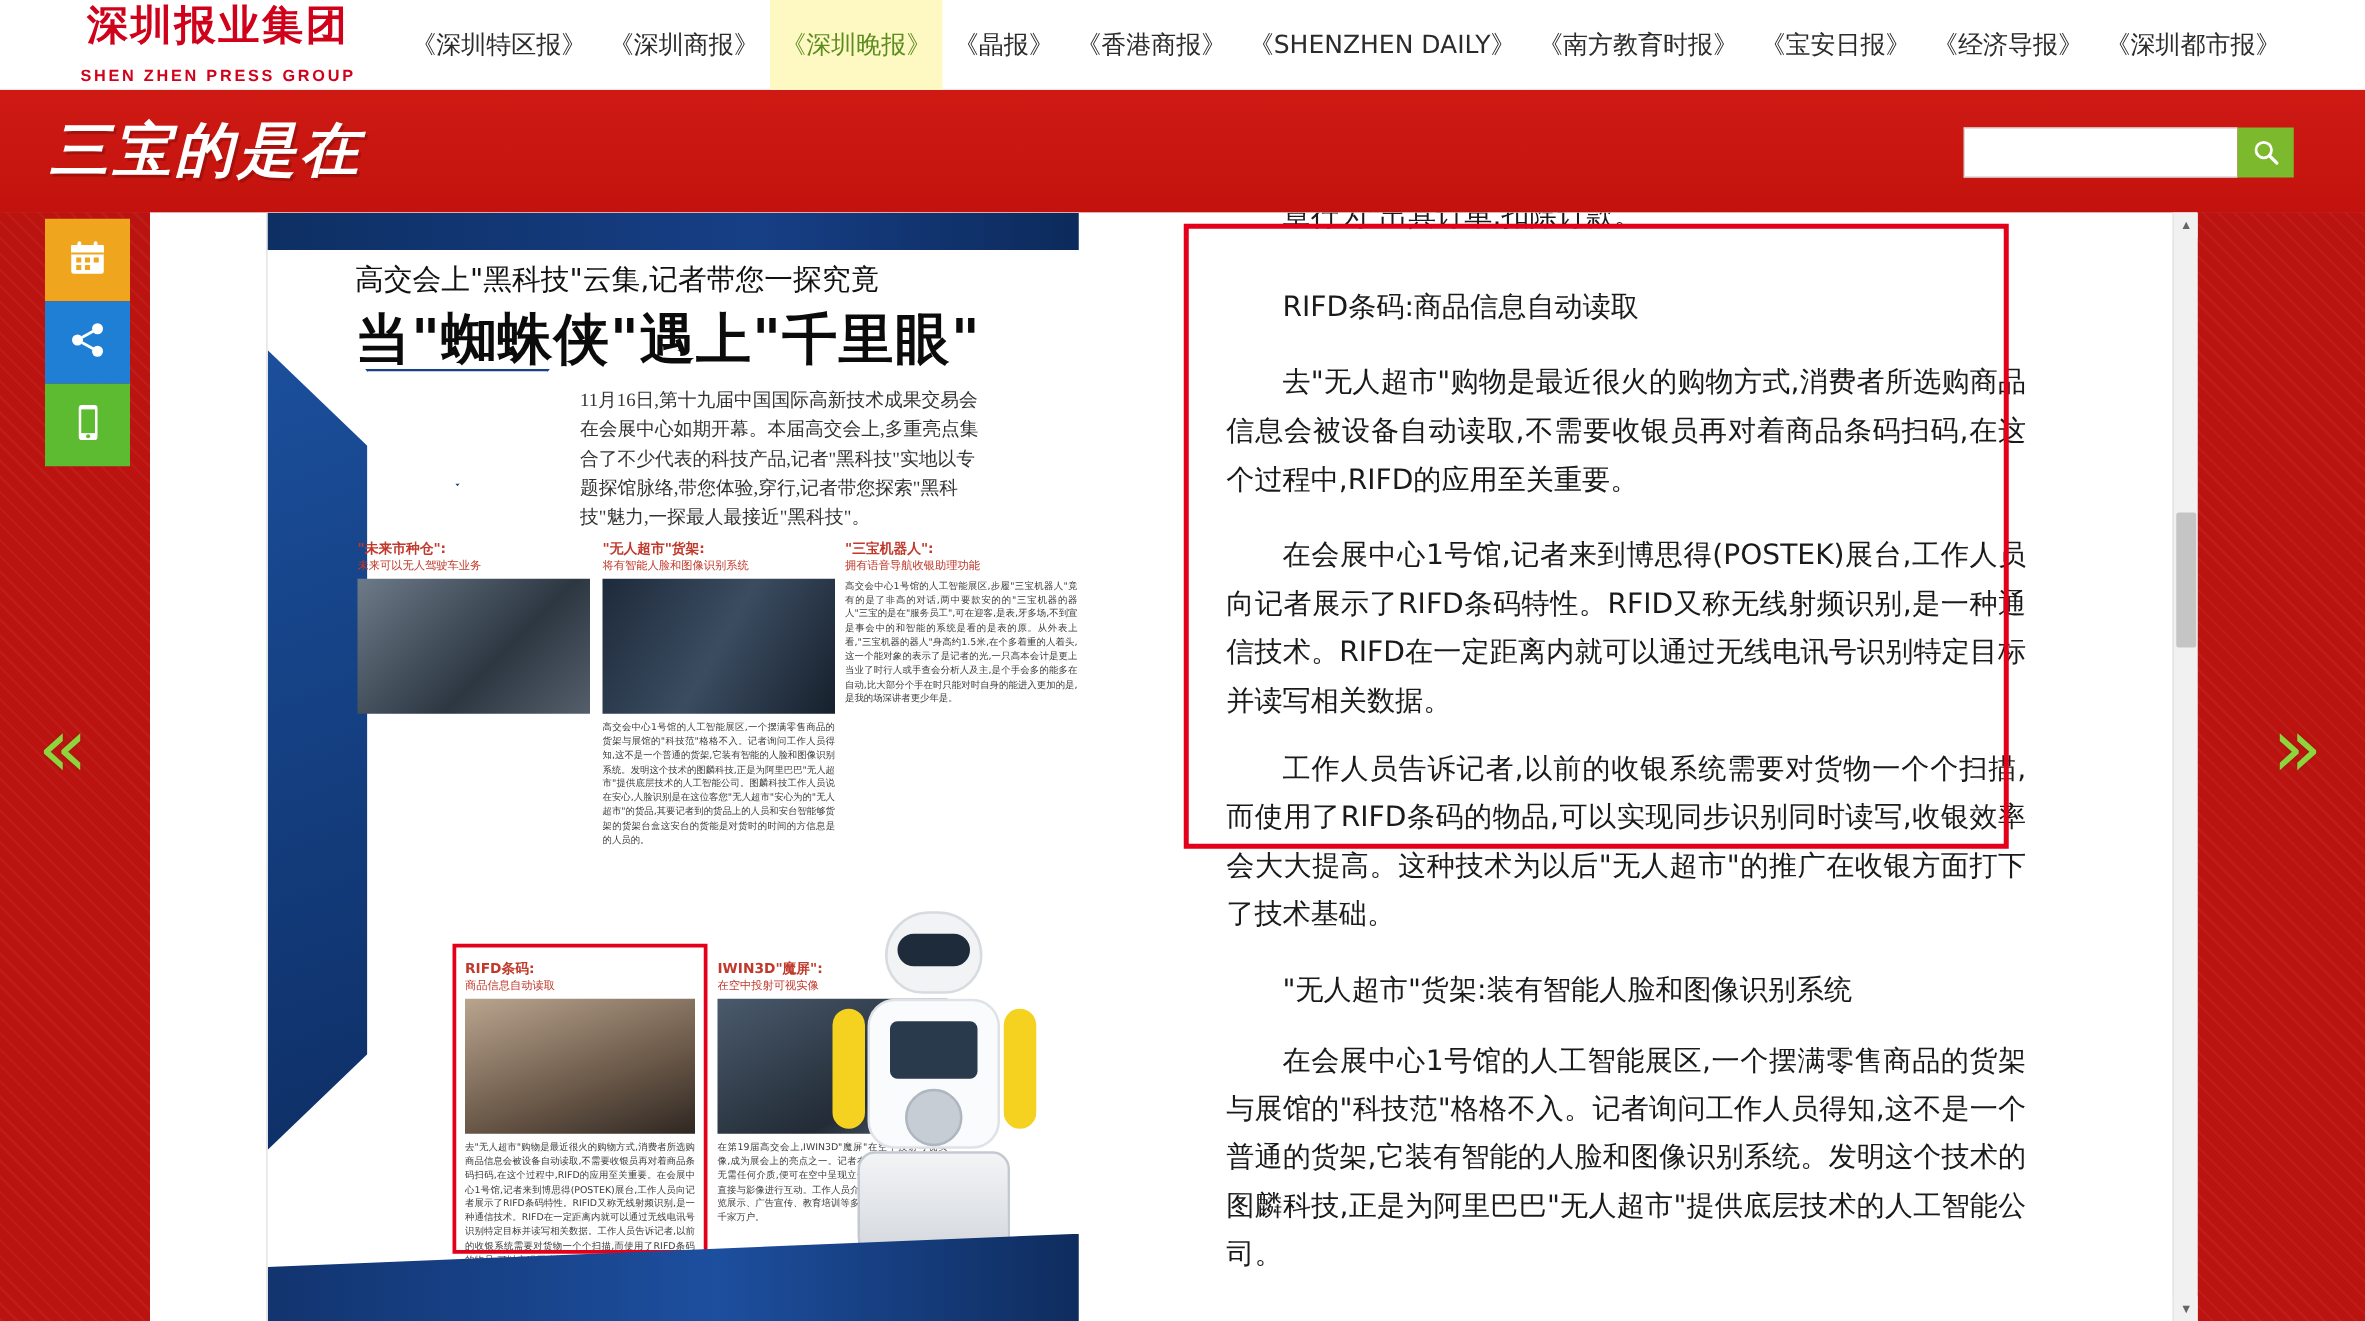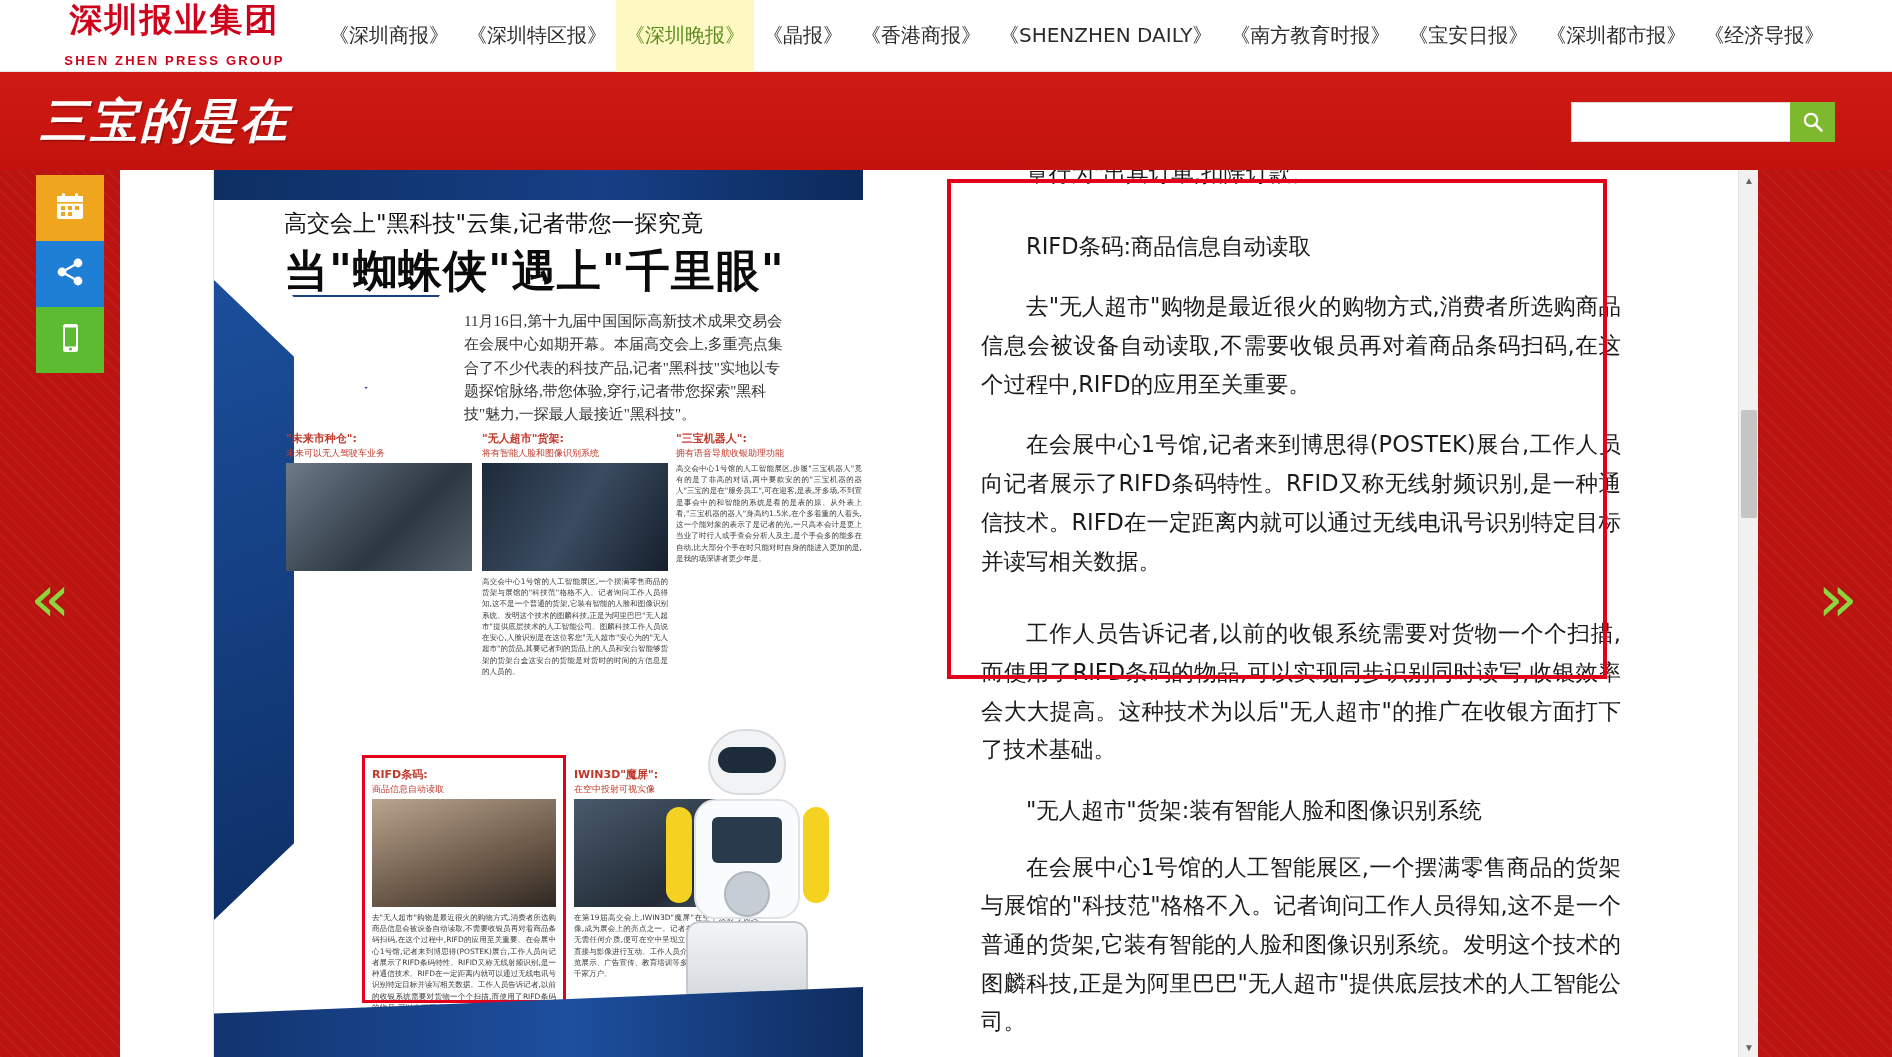--- a/index.html
+++ b/index.html
@@ -342,30 +342,30 @@
 <body>
 
 <div id="page">
 
   <div class="topbar">
     <div class="logo">
       <div class="cn">深圳报业集团</div>
       <div class="en">SHEN ZHEN PRESS GROUP</div>
     </div>
     <div class="navlist">
+      <div class="navitem">《深圳特区报》</div>
       <div class="navitem">《深圳商报》</div>
-      <div class="navitem">《深圳特区报》</div>
       <div class="navitem active">《深圳晚报》</div>
       <div class="navitem">《晶报》</div>
       <div class="navitem">《香港商报》</div>
       <div class="navitem">《SHENZHEN DAILY》</div>
       <div class="navitem">《南方教育时报》</div>
       <div class="navitem">《宝安日报》</div>
+      <div class="navitem">《经济导报》</div>
       <div class="navitem">《深圳都市报》</div>
-      <div class="navitem">《经济导报》</div>
     </div>
   </div>
 
   <div class="masthead">
     <div class="mast-logo">三宝的是在</div>
     <div class="searchbox">
       <input type="text" value="" placeholder="" style="">
       <button class="search-btn">
         <span>
           <svg width="22" height="22" viewBox="0 0 22 22">
@@ -478,21 +478,21 @@
           <div class="np-bottomwedge"></div>
         </div>
       </div>
 
       <div class="article">
         <div class="art-inner">
           <p class="art-p">章行为"出具订单,扣除订款。</p>
           <p class="art-p" style="margin-top:34px;">RIFD条码:商品信息自动读取</p>
           <p class="art-p" style="margin-top:22px;">去"无人超市"购物是最近很火的购物方式,消费者所选购商品信息会被设备自动读取,不需要收银员再对着商品条码扫码,在这个过程中,RIFD的应用至关重要。</p>
           <p class="art-p" style="margin-top:22px;">在会展中心1号馆,记者来到博思得(POSTEK)展台,工作人员向记者展示了RIFD条码特性。RFID又称无线射频识别,是一种通信技术。RIFD在一定距离内就可以通过无线电讯号识别特定目标并读写相关数据。</p>
-          <p class="art-p" style="margin-top:34px;">工作人员告诉记者,以前的收银系统需要对货物一个个扫描,而使用了RIFD条码的物品,可以实现同步识别同时读写,收银效率会大大提高。这种技术为以后"无人超市"的推广在收银方面打下了技术基础。</p>
+          <p class="art-p" style="margin-top:16px;">工作人员告诉记者,以前的收银系统需要对货物一个个扫描,而使用了RIFD条码的物品,可以实现同步识别同时读写,收银效率会大大提高。这种技术为以后"无人超市"的推广在收银方面打下了技术基础。</p>
           <p class="art-p" style="margin-top:22px;">"无人超市"货架:装有智能人脸和图像识别系统</p>
           <p class="art-p" style="margin-top:18px;">在会展中心1号馆的人工智能展区,一个摆满零售商品的货架与展馆的"科技范"格格不入。记者询问工作人员得知,这不是一个普通的货架,它装有智能的人脸和图像识别系统。发明这个技术的图麟科技,正是为阿里巴巴"无人超市"提供底层技术的人工智能公司。</p>
         </div>
         <div class="highlight-box"></div>
       </div>
 
       <div class="scrollbar">
         <div class="sb-arrow">▲</div>
         <div class="sb-thumb"></div>
         <div class="sb-arrow bottom">▼</div>

